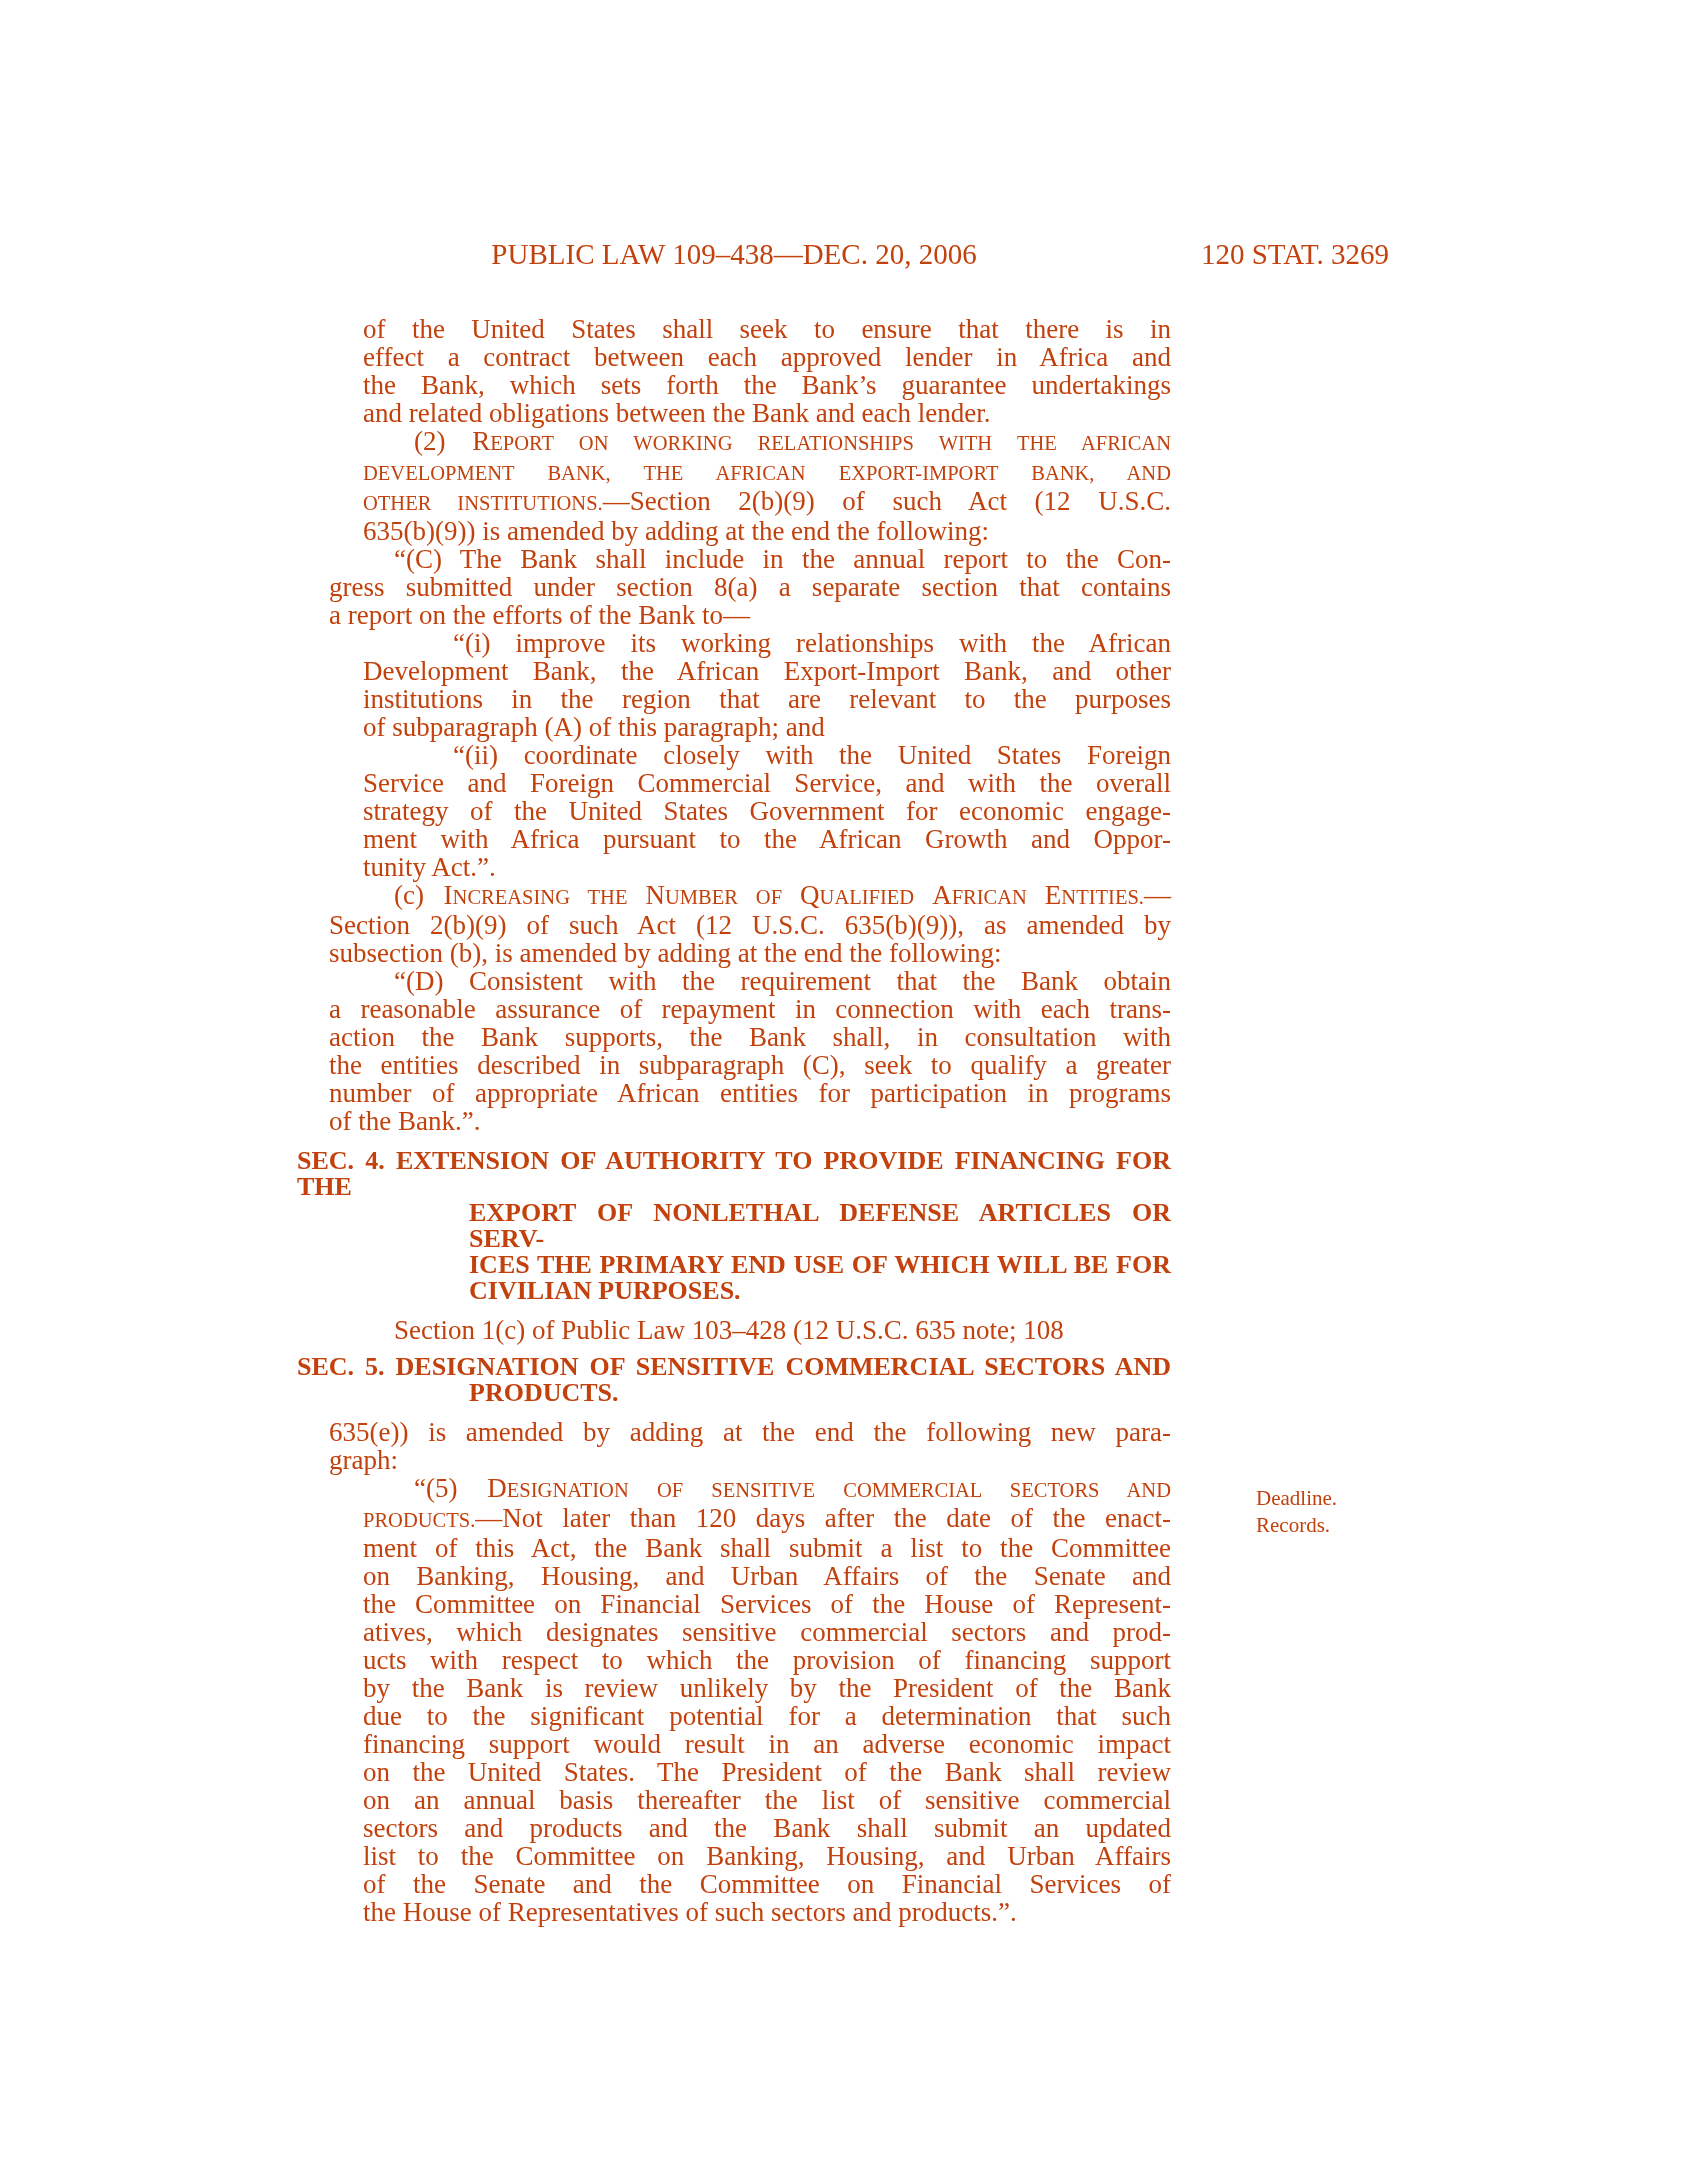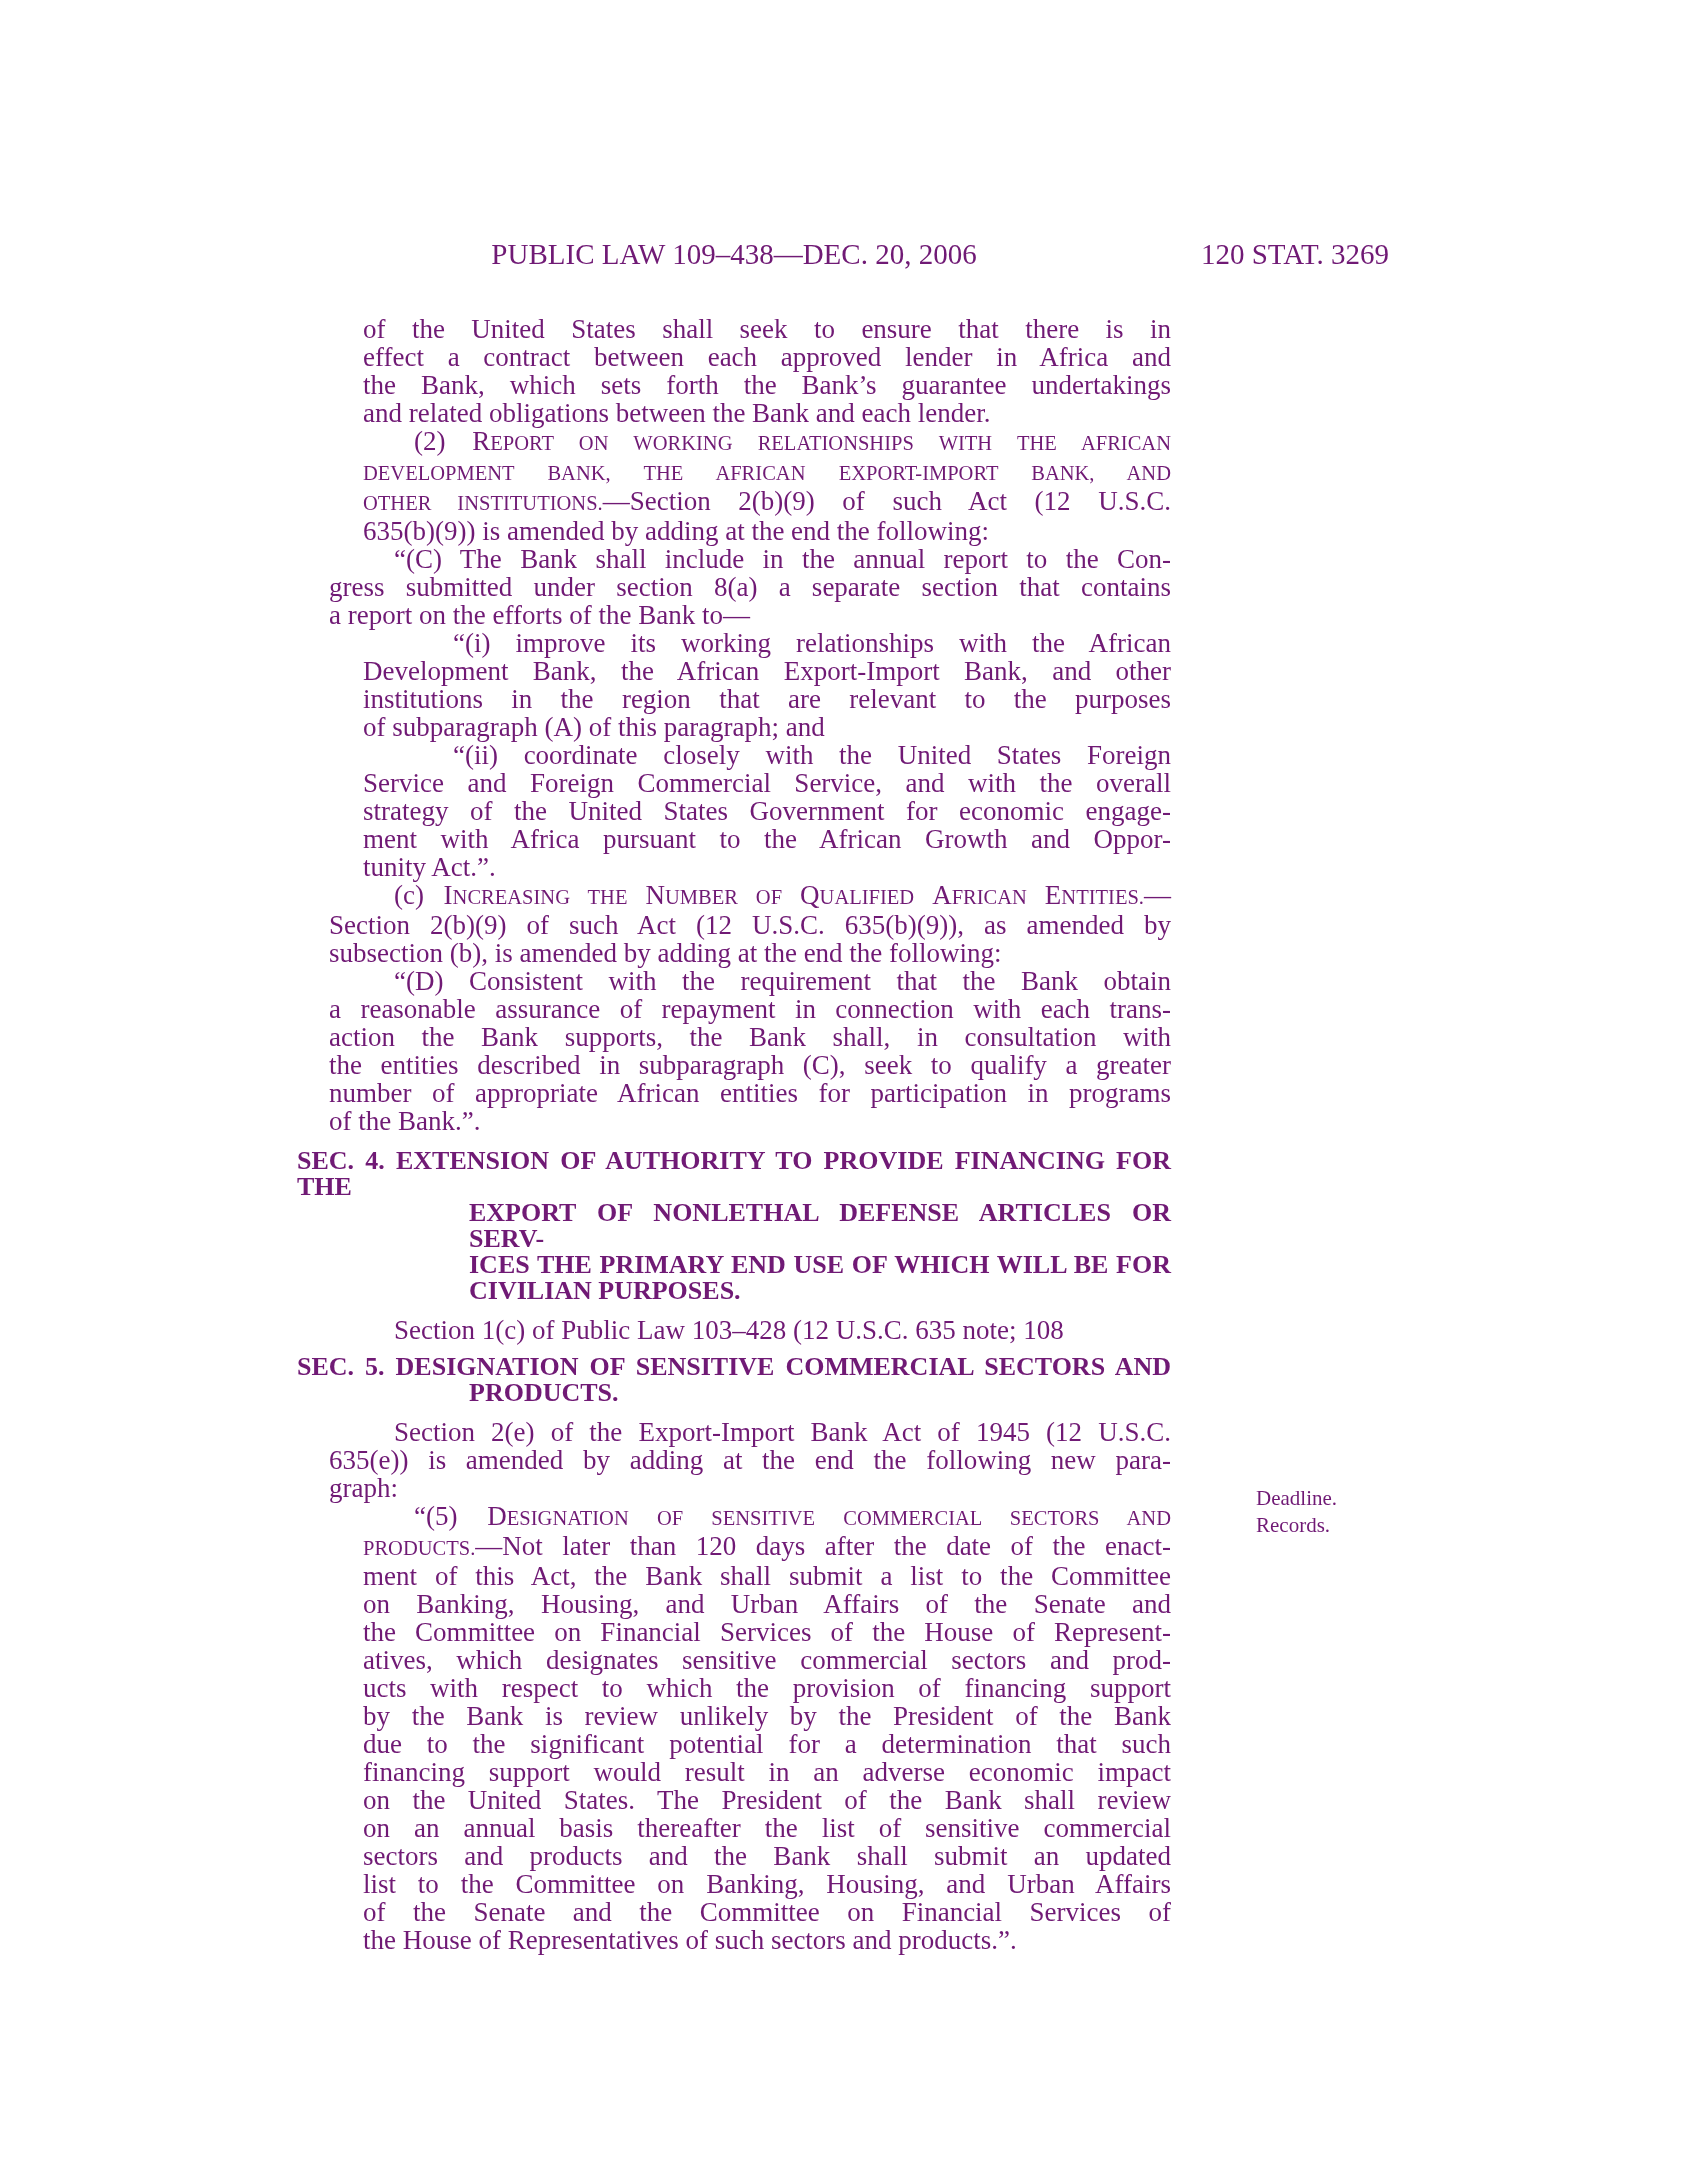--- a/index.html
+++ b/index.html
@@ -1,16 +1,16 @@
 <!DOCTYPE html>
 <html><head>
 <meta charset="utf-8">
 <style>
   html,body{margin:0;padding:0;background:#ffffff;}
-  .page{position:relative;width:1683px;height:2178px;background:#ffffff;color:#701a75;
+  .page{position:relative;width:1683px;height:2178px;background:#ffffff;color:#c2410c;
         font-family:"Liberation Serif","DejaVu Serif",serif;overflow:hidden;border-radius:23px;}
   .hdr-law{position:absolute;left:297px;top:239px;width:874px;text-align:center;
            font-size:29px;line-height:30px;}
   .hdr-stat{position:absolute;left:1151px;top:239px;width:238px;text-align:right;
             font-size:29px;line-height:30px;}
   .content{position:absolute;left:297px;top:315px;width:874px;
            font-size:27px;line-height:28px;}
   .line{text-align:justify;text-align-last:justify;}
   .para .line:last-child{text-align-last:left;}
   
@@ -85,21 +85,20 @@
         <div class="line">CIVILIAN PURPOSES.</div>
       </div>
       <div class="para st-sub" style="margin-top: 12px;">
         <div class="line first">Section 1(c) of Public Law 103–428 (12 U.S.C. 635 note; 108</div>
       </div>
       <div class="para st-sec" style="margin-top: 10px;">
         <div class="line first">SEC. 5. DESIGNATION OF SENSITIVE COMMERCIAL SECTORS AND</div>
         <div class="line">PRODUCTS.</div>
       </div>
       <div class="para st-sub" style="margin-top: 12px;">
-        <div class="line first">Section 2(e) of the Export-Import Bank Act of 1945 (12 U.S.C.</div>
         <div class="line">635(e)) is amended by adding at the end the following new para-</div>
         <div class="line">graph:</div>
       </div>
       <div class="para st-num">
         <div class="line first"><span>“(5) D</span><span class="seg-sc">ESIGNATION OF SENSITIVE COMMERCIAL SECTORS AND</span></div>
         <div class="line"><span class="seg-sc">PRODUCTS.</span><span>—Not later than 120 days after the date of the enact-</span></div>
         <div class="line">ment of this Act, the Bank shall submit a list to the Committee</div>
         <div class="line">on Banking, Housing, and Urban Affairs of the Senate and</div>
         <div class="line">the Committee on Financial Services of the House of Represent-</div>
         <div class="line">atives, which designates sensitive commercial sectors and prod-</div>

